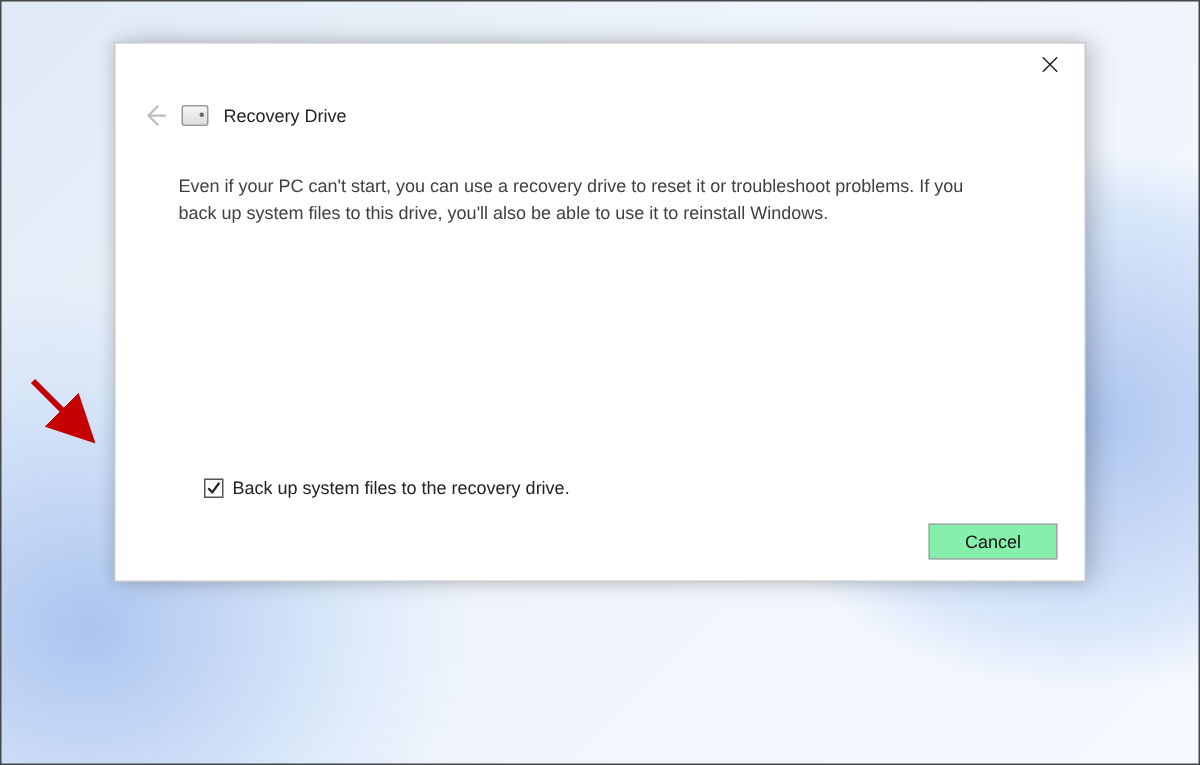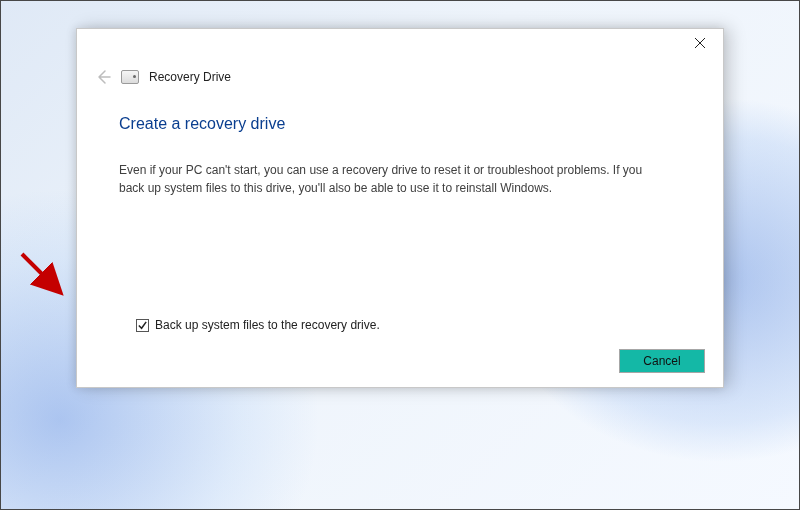--- a/index.html
+++ b/index.html
@@ -130,21 +130,21 @@
     position: absolute;
     bottom: 14px;
     right: 18px;
     display: flex;
     gap: 10px;
   }
   .btn {
     width: 86px;
     height: 24px;
     border: 1px solid #a6a6a6;
-    background: #14b8a6;
+    background: #86efac;
     font-size: 12px;
     color: #111;
     display: flex;
     align-items: center;
     justify-content: center;
     box-sizing: border-box;
   }
   .btn.primary {
     border: 1px solid #1f5fb0;
     background: #e7f1fc;
@@ -186,21 +186,20 @@
     <span class="back-arrow">
       <svg viewBox="0 0 16 16" width="16" height="16">
         <path d="M10 2 L4 8 L10 14 M4 8 H15" fill="none" stroke="#bdbdbd" stroke-width="1.5" stroke-linecap="round" stroke-linejoin="round"></path>
       </svg>
     </span>
     <span class="drive-icon"></span>
     <span class="header-title">Recovery Drive</span>
   </div>
 
   <div class="content">
-    <div class="page-title">Create a recovery drive</div>
     <div class="desc">Even if your PC can't start, you can use a recovery drive to reset it or troubleshoot problems. If you back up system files to this drive, you'll also be able to use it to reinstall Windows.</div>
   </div>
 
   <label class="checkbox-row">
     <span class="checkbox">
       <svg viewBox="0 0 12 12">
         <path d="M2 6 L5 9 L10 2" fill="none" stroke="#222" stroke-width="1.6"></path>
       </svg>
     </span>
     <span>Back up system files to the recovery drive.</span>

